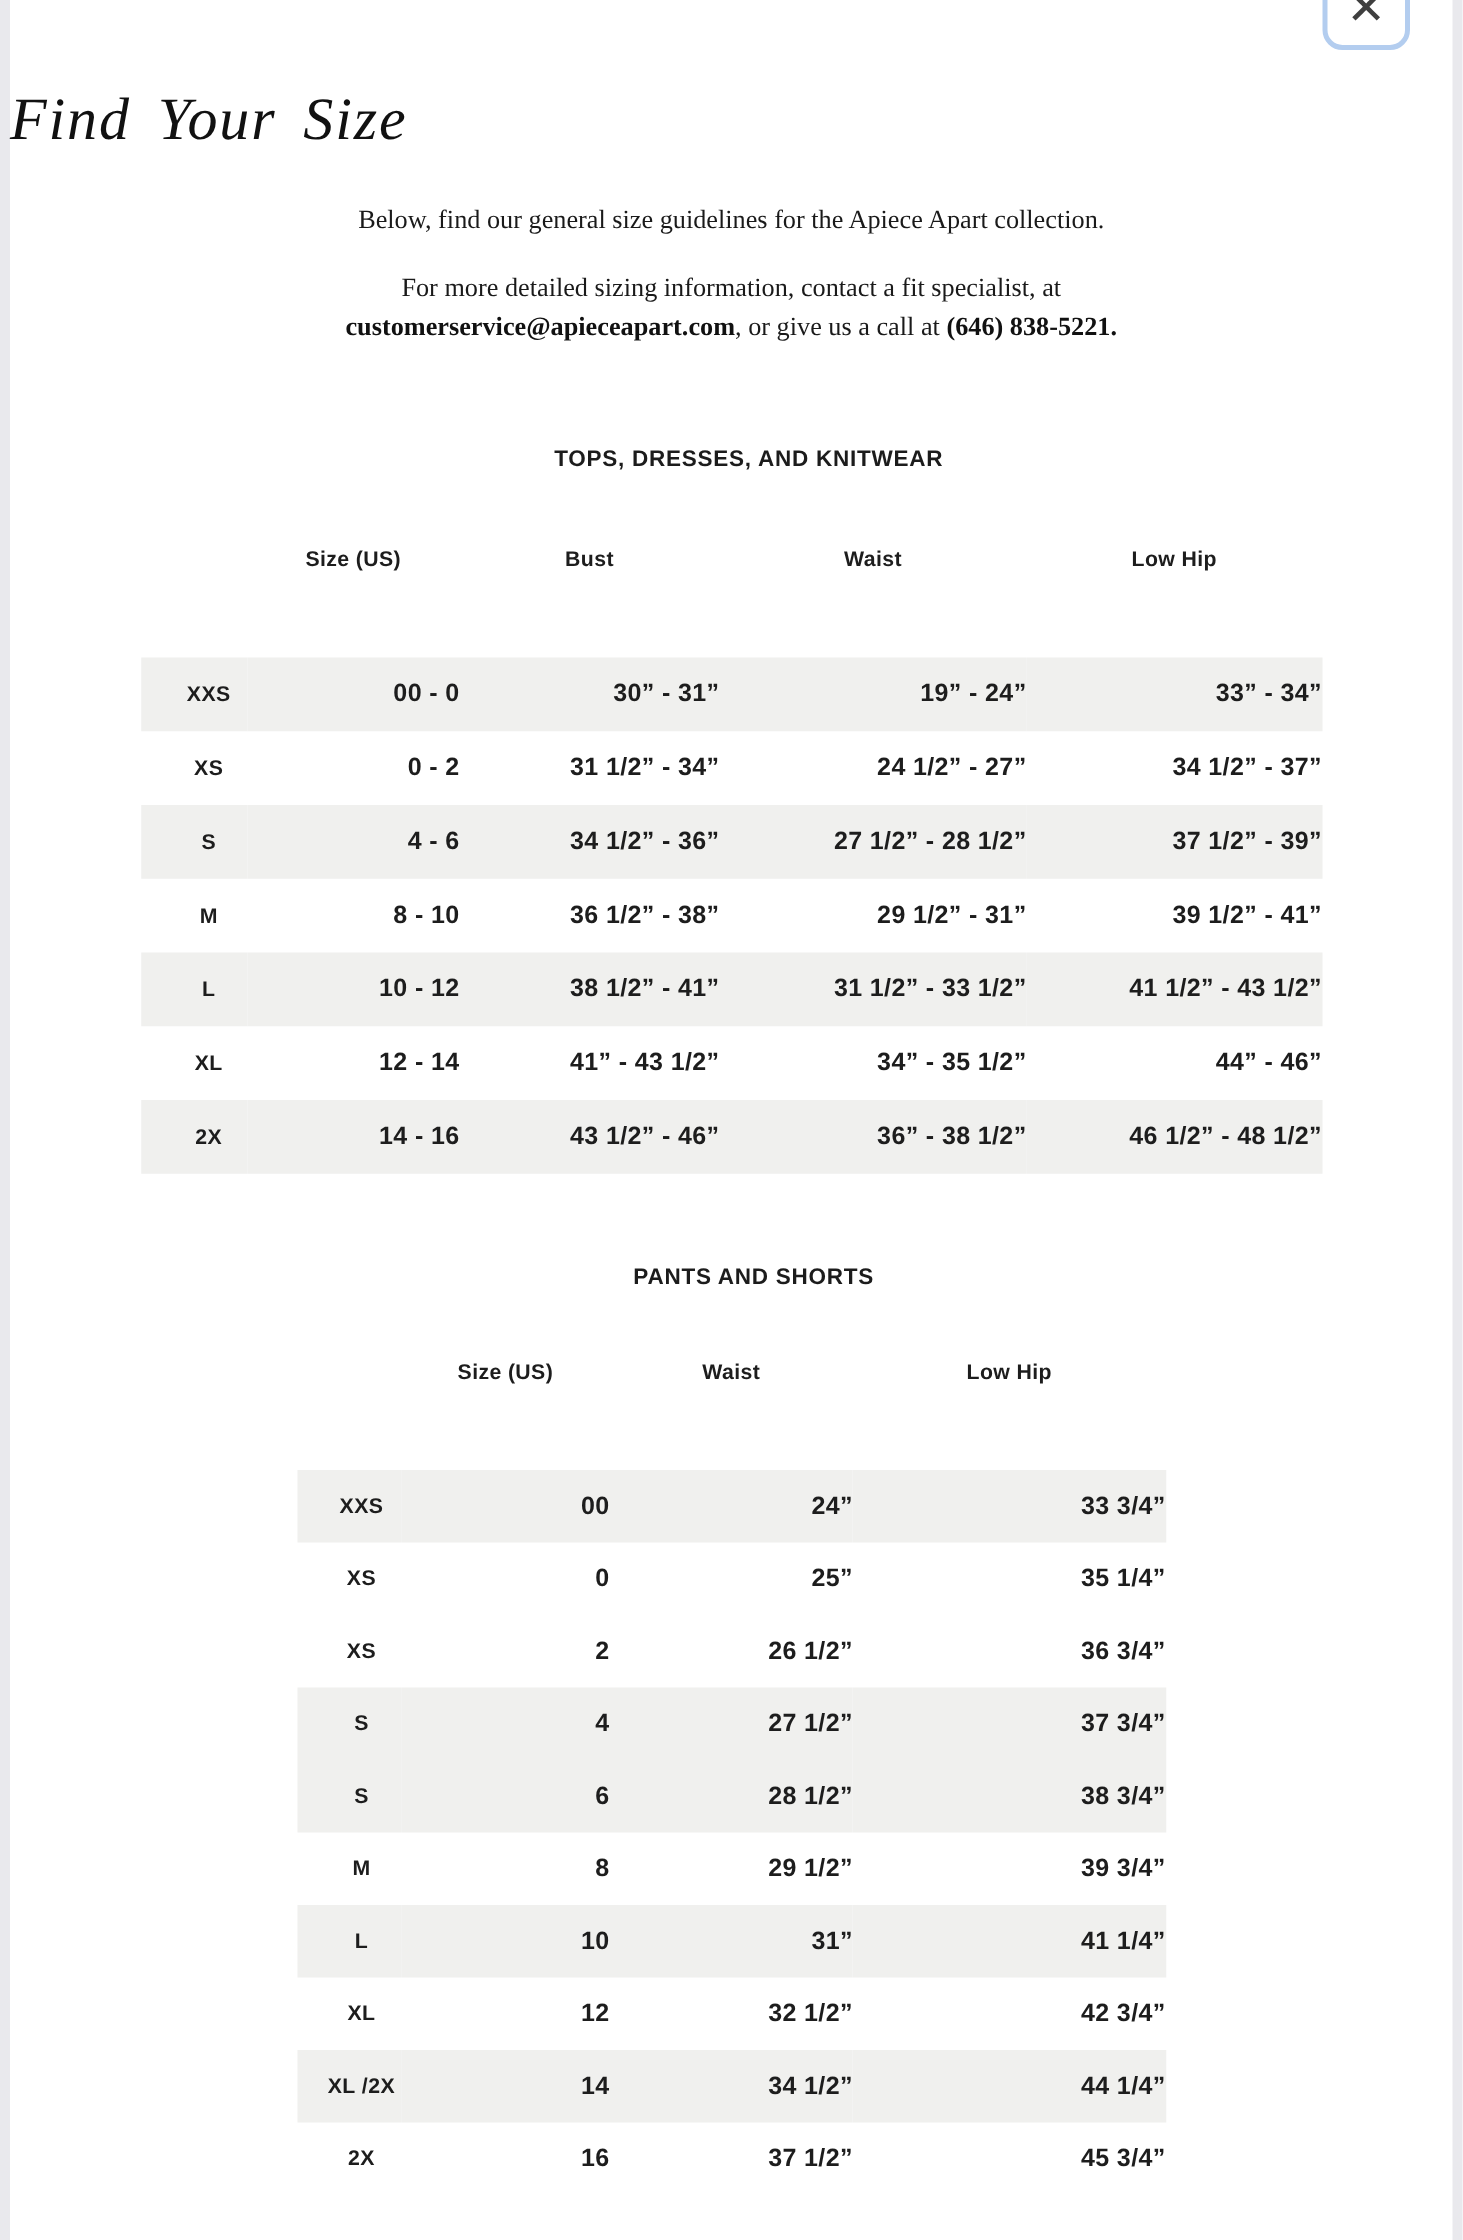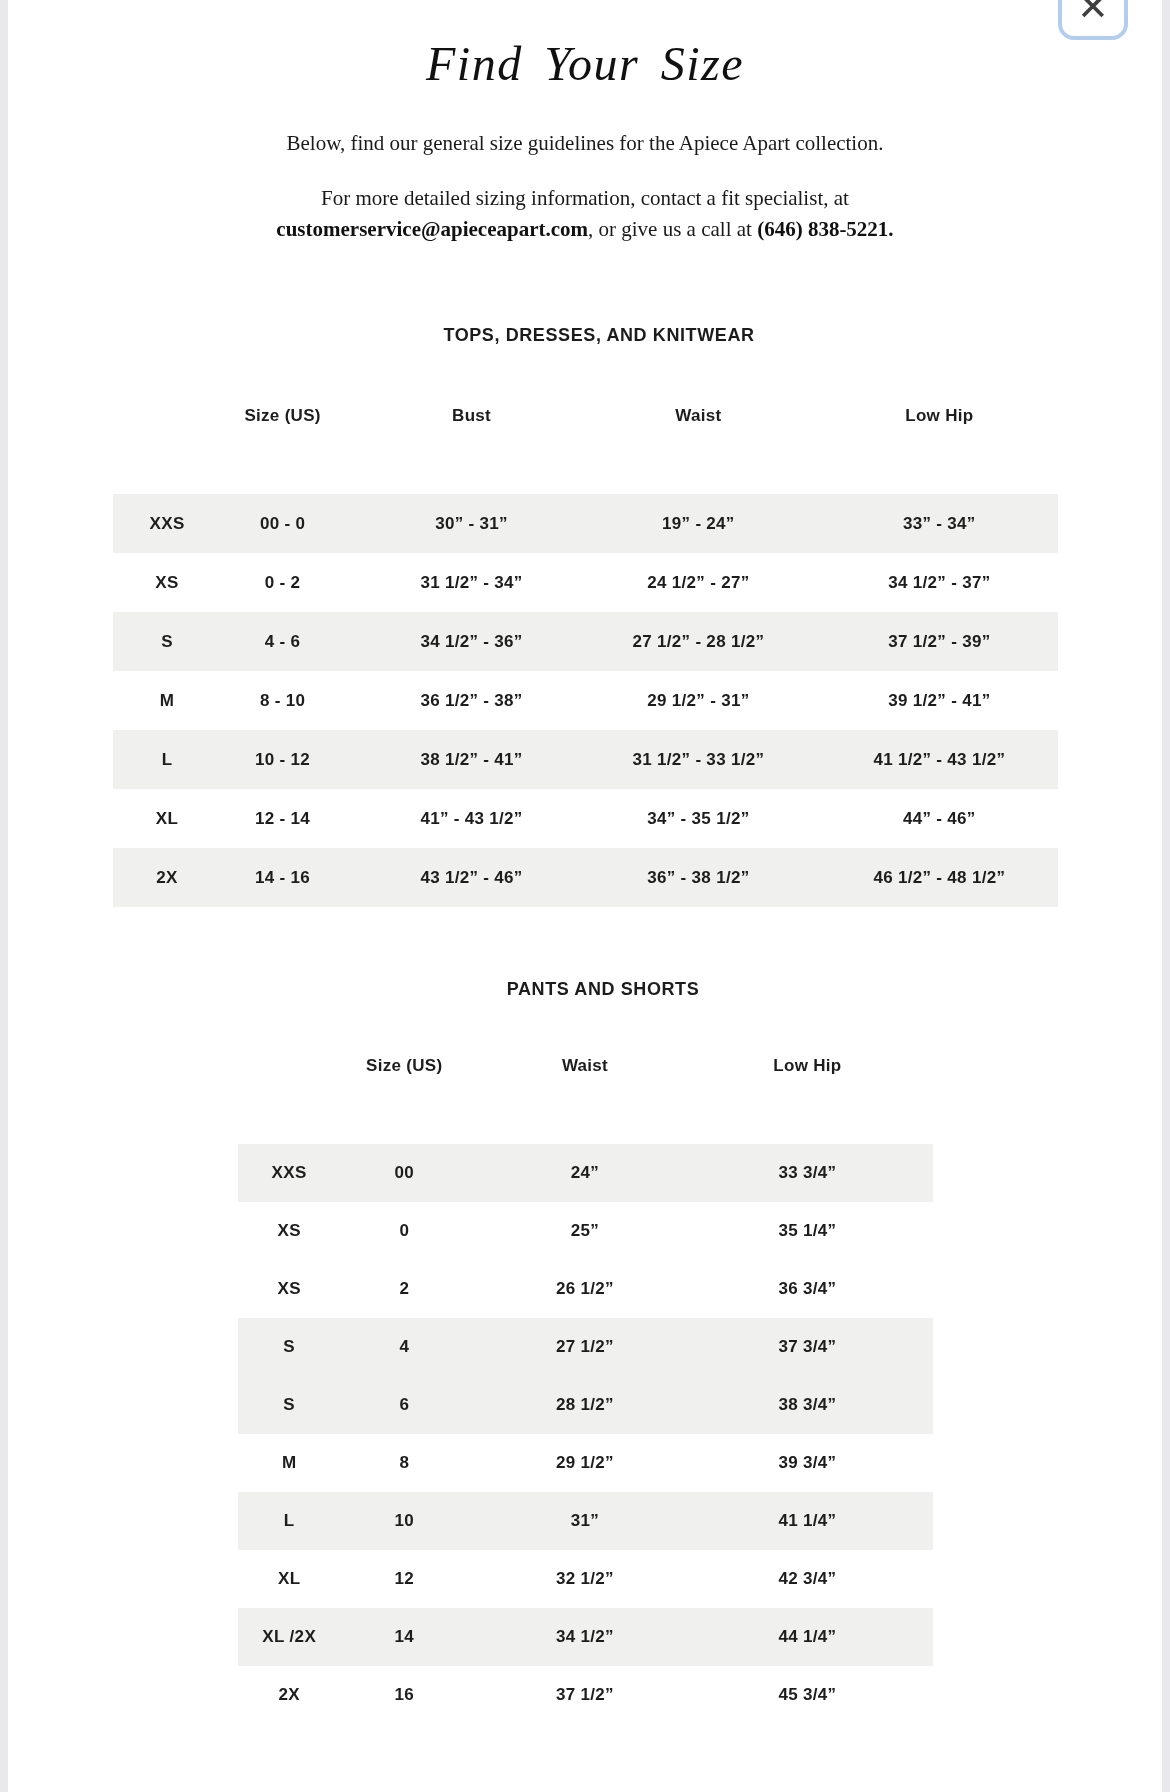--- a/index.html
+++ b/index.html
@@ -24,22 +24,21 @@
     border-radius:16px;
     display:flex; align-items:center; justify-content:center;
     cursor:pointer;
     font-family:"Liberation Sans", sans-serif;
   }
   .close-btn span {
     font-size:38px; color:#3f3f3f; line-height:1;
     transform:translateY(2px);
   }
   h1.title {
-    margin-top:36px;
-    text-align:center;
+    margin-top:68px;
     font-style:italic;
     font-weight:400;
     font-size:48px;
     letter-spacing:1.5px;
     word-spacing:8px;
     color:#111;
   }
   p.intro {
     margin:40px auto 0;
     text-align:center;
@@ -87,23 +86,23 @@
   tbody tr.shaded { background:#f0f0ee; }
   tbody th.rowlabel {
     text-align:center;
     font-weight:700;
     font-size:17px;
     letter-spacing:0.4px;
   }
   table.tops  tbody th.rowlabel { padding-left:24px; }
   table.pants tbody th.rowlabel { padding-left:20px; }
   tbody td {
-    text-align:center;
-    font-weight:700;
-    font-size:17px;
+    text-align:right;
+    font-weight:700;
+    font-size:20px;
     letter-spacing:0.3px;
   }
   
   table.tops  col.c-label { width:9%; }
   table.tops  col.c-size  { width:18%; }
   table.tops  col.c-bust  { width:22%; }
   table.tops  col.c-waist { width:26%; }
   table.tops  col.c-hip   { width:25%; }
   table.pants col.c-label { width:12%; }
   table.pants col.c-size  { width:24%; }

